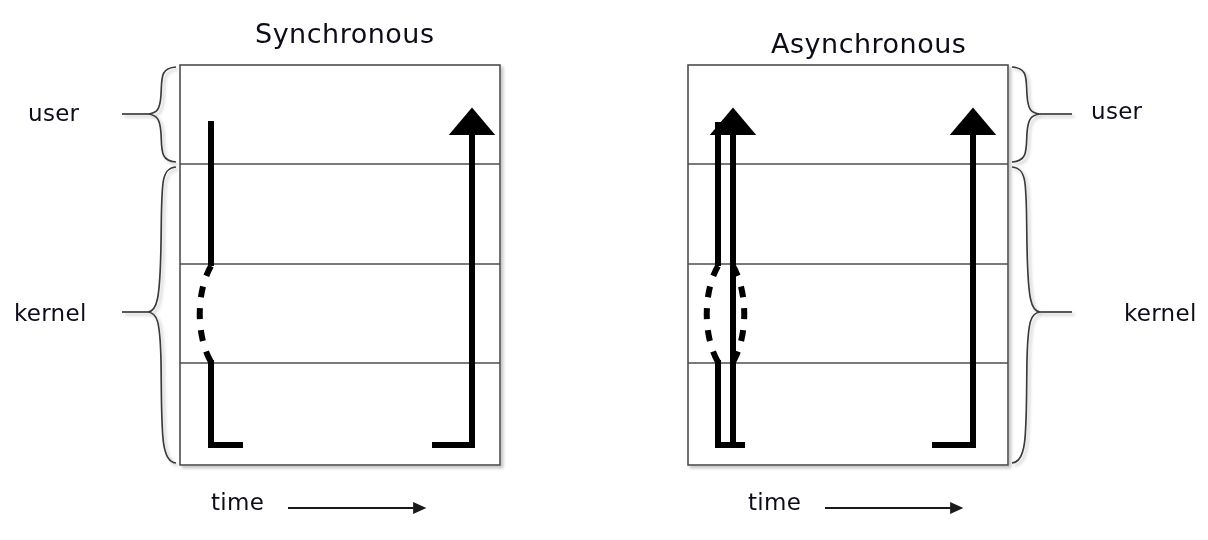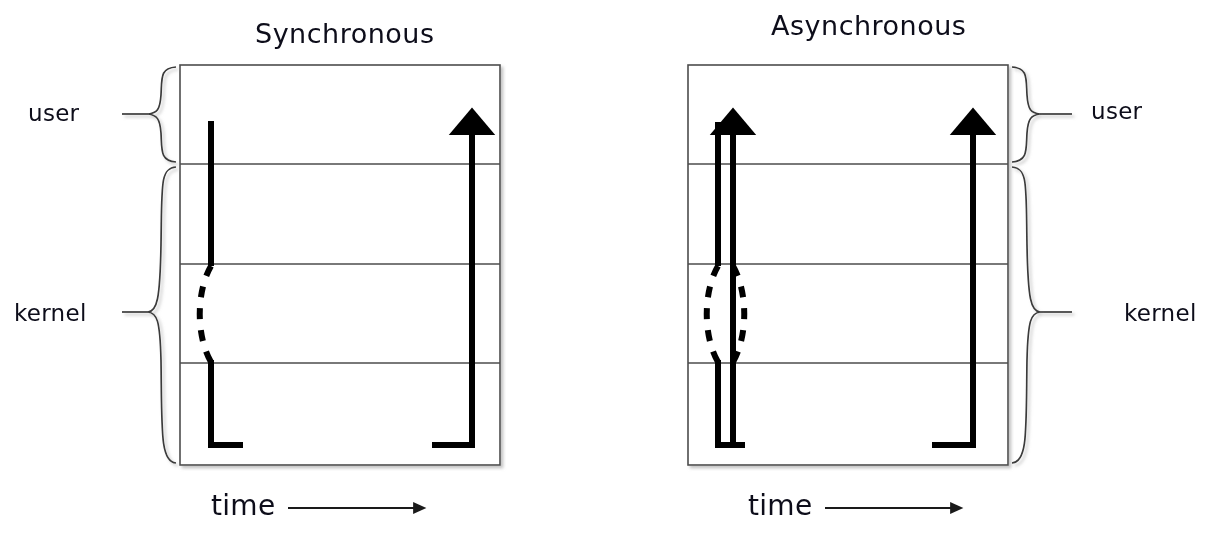--- a/index.html
+++ b/index.html
@@ -14,31 +14,31 @@
   svg.layer{position:absolute;left:0;top:0;width:1208px;height:540px;}
   .txt{
     position:absolute;
     font-family:"DejaVu Sans", sans-serif;
     color:#0d0d1a;
     white-space:nowrap;
   }
   .title{font-size:27px;letter-spacing:0.5px;}
   .rowlabel{font-size:24px;letter-spacing:0.3px;}
   .sidelabel{font-size:23px;letter-spacing:0.3px;}
-  .timelabel{font-size:28px;letter-spacing:0.3px;}
+  .timelabel{font-size:23px;letter-spacing:0.3px;}
   .waiting{font-size:24px;letter-spacing:0.5px;}
 </style>
 </head>
 <body>
 
 <div id="stage">
 
   <div class="txt title" style="left:255px;top:18px;">Synchronous</div>
 
-  <div class="txt title" style="left:771px;top:10px;">Asynchronous</div>
+  <div class="txt title" style="left:771px;top:28px;">Asynchronous</div>
 
   <div class="txt rowlabel" style="left:219px;top:71px;">Requesting process</div>
 
   <div class="txt waiting" style="left:238px;top:127px;">----waiting----</div>
 
   <div class="txt rowlabel" style="left:256px;top:200px;">Device driver</div>
 
   <div class="txt rowlabel" style="left:235px;top:300px;">Interrupt handler</div>
 
   <div class="txt rowlabel" style="left:276px;top:374px;">Hardware</div>

